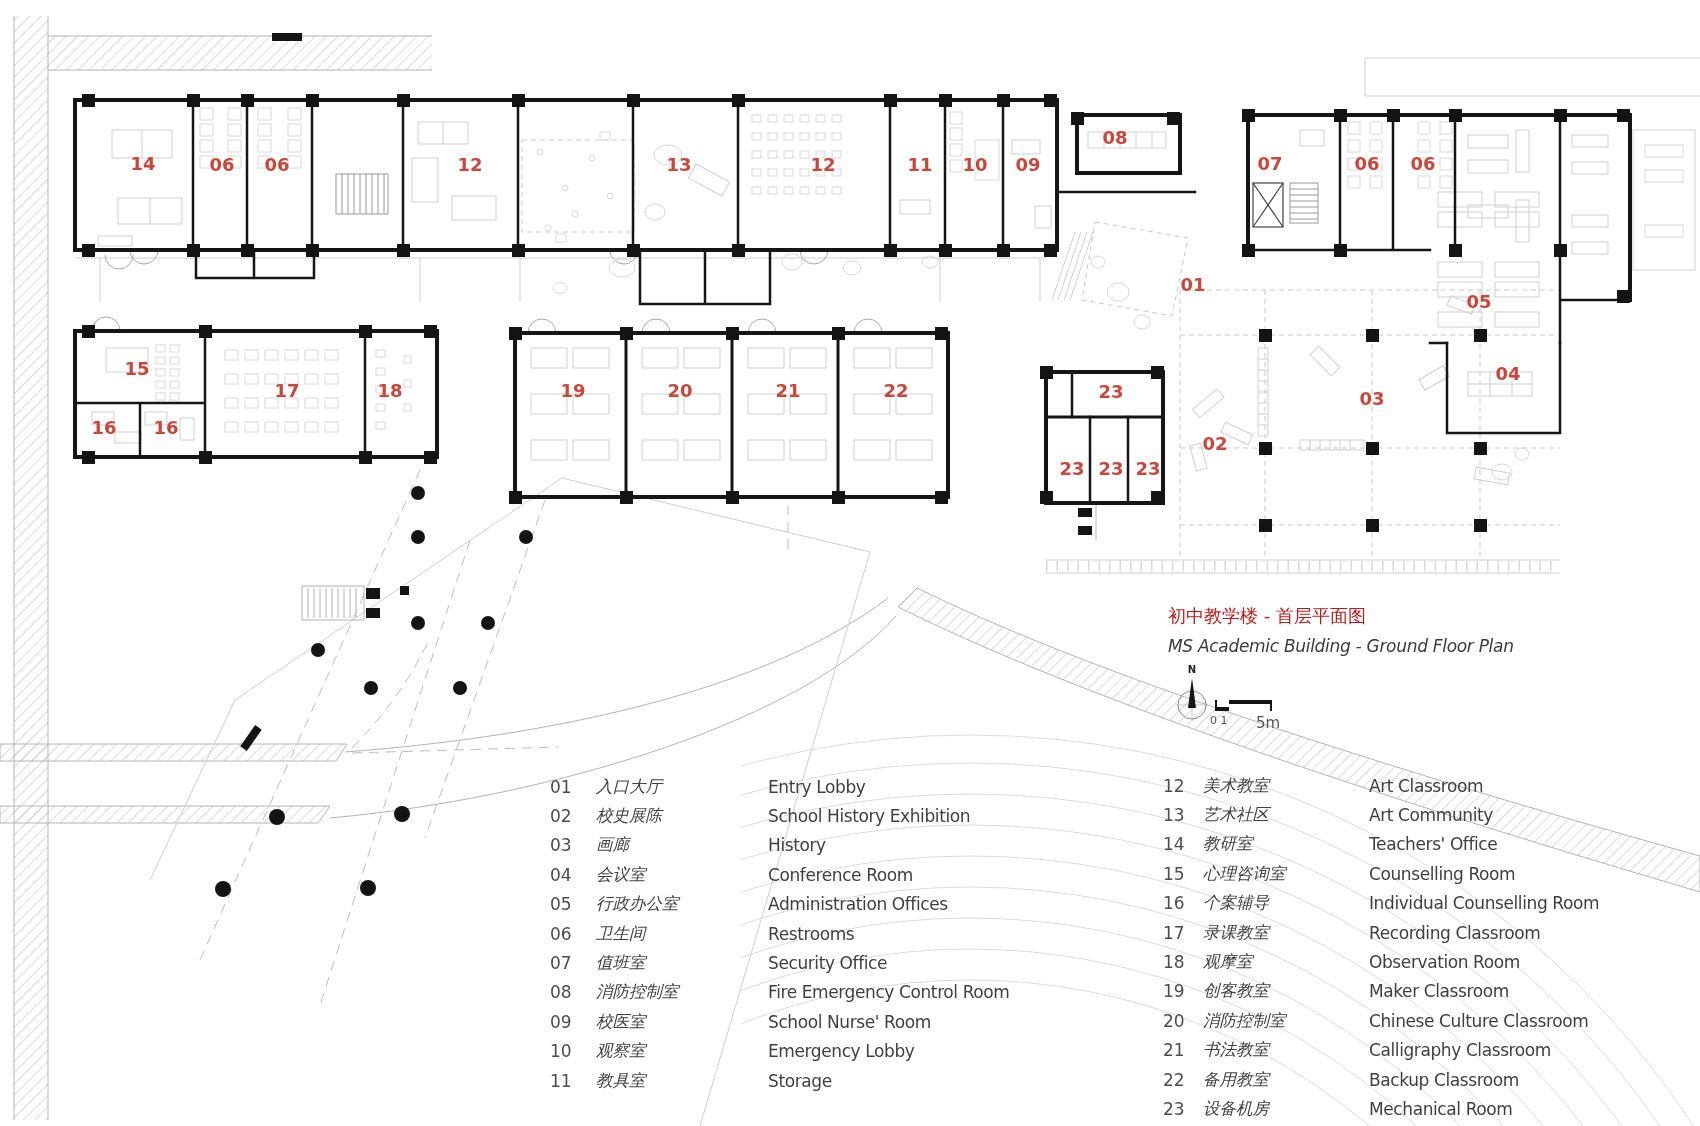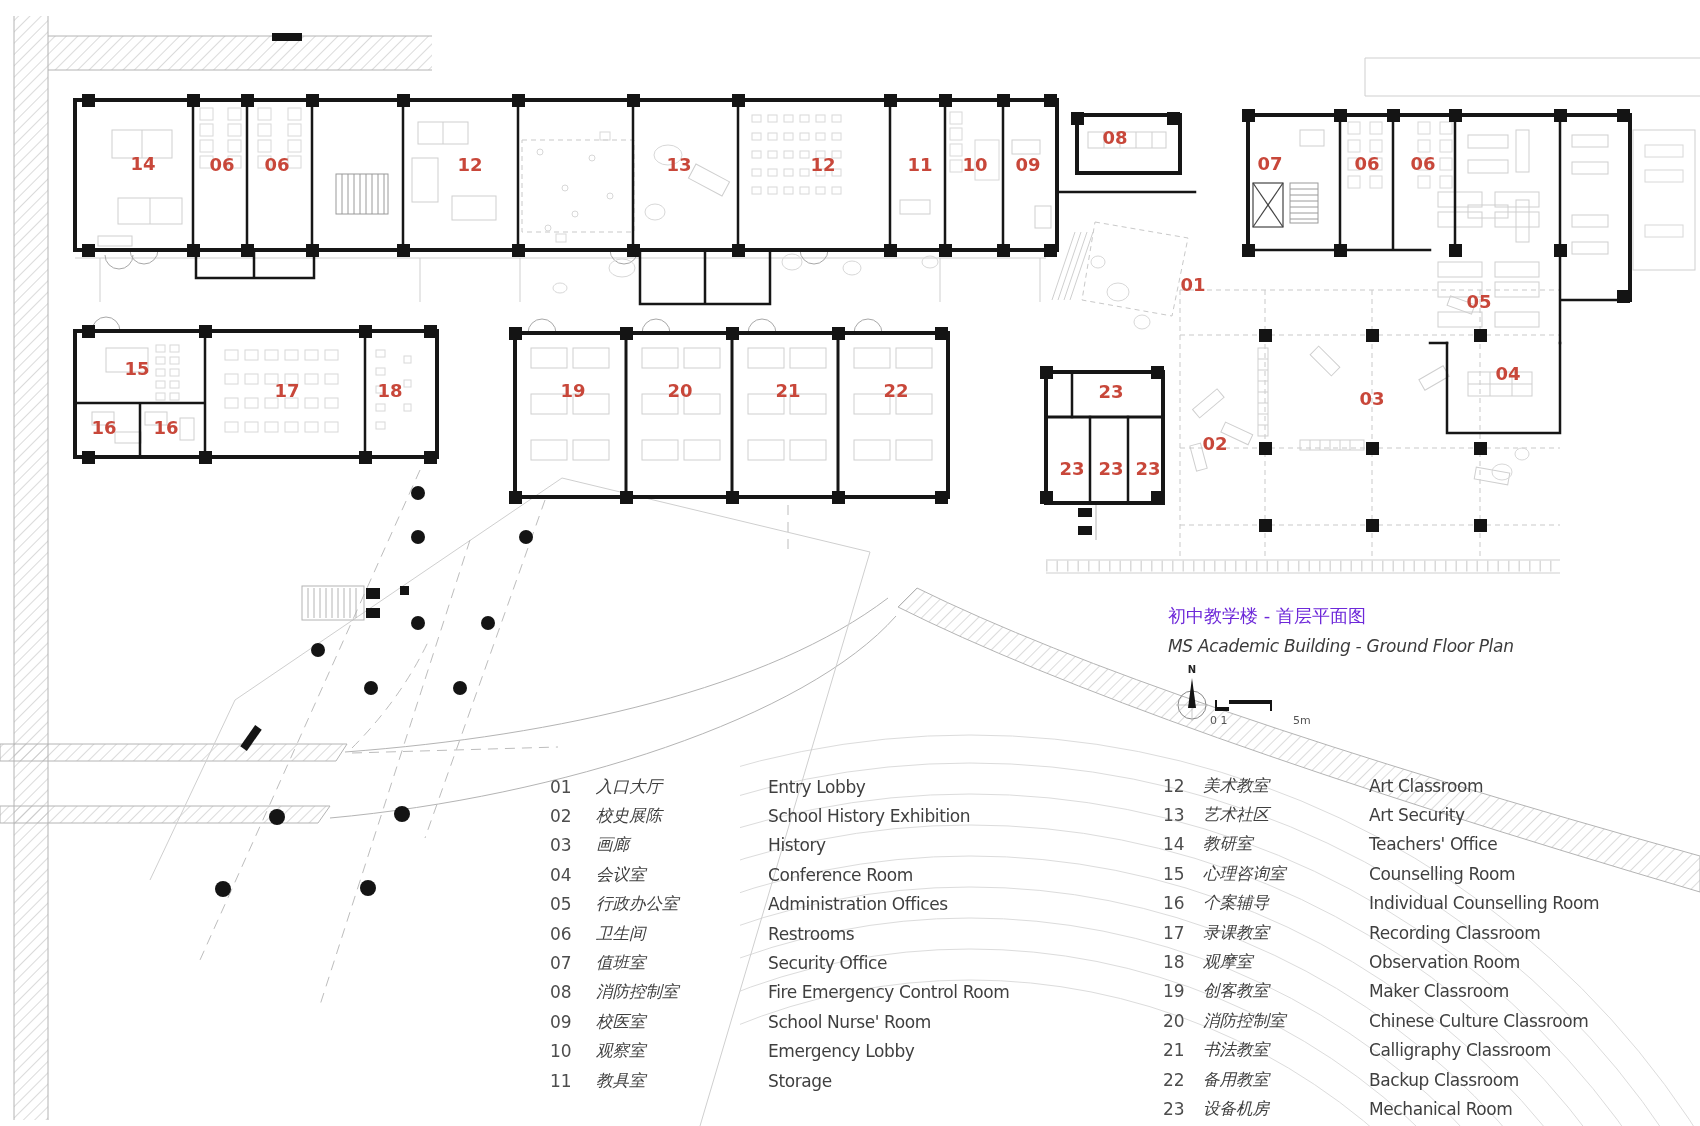--- a/index.html
+++ b/index.html
@@ -20,25 +20,25 @@
   .dash1{stroke:#bdbdbd;stroke-width:1;fill:none;stroke-dasharray:10,7}
   .dash2{stroke:#c9c9c9;stroke-width:1;fill:none;stroke-dasharray:5,4}
   .arc{stroke:#dcdcdc;stroke-width:1;fill:none}
   .blk{fill:#141414;stroke:none}
   .gry{stroke:#9a9a9a;stroke-width:1;fill:none}
   
   .room-num{
     position:absolute;transform:translate(-50%,-50%);
     font-size:18px;font-weight:bold;color:#c8473a;white-space:nowrap;
   }
-  .title-zh{position:absolute;left:1168px;top:604px;font-size:18px;color:#6d28d9;white-space:nowrap;}
+  .title-zh{position:absolute;left:1168px;top:604px;font-size:18px;color:#b91c1c;white-space:nowrap;}
   .title-en{position:absolute;left:1168px;top:636px;font-size:17px;letter-spacing:-0.3px;color:#3b3b3b;white-space:nowrap;font-style:italic;}
   .north-n{position:absolute;left:1192px;top:664px;transform:translate(-50%,0);font-size:10px;font-weight:bold;color:#222;}
   .scale-l{position:absolute;left:1210px;top:714px;font-size:11px;color:#555;}
-  .scale-r{position:absolute;left:1256px;top:714px;font-size:11px;color:#555;margin-left:37px;}
+  .scale-r{position:absolute;left:1256px;top:714px;font-size:15px;color:#555;}
   .legend{position:absolute;}
   #legend-left{left:550px;top:772px;}
   #legend-right{left:1163px;top:771px;}
   .legend-row{display:grid;height:29.4px;align-items:center;white-space:nowrap;color:#3f3f3f;}
   #legend-left .legend-row{grid-template-columns:46px 172px auto;}
   #legend-right .legend-row{grid-template-columns:40px 166px auto;}
   .lnum{font-size:17px;color:#4d4d4d;}
   .lzh{font-size:16.5px;font-style:italic;}
   .len{font-size:17px;letter-spacing:-0.4px;}
 </style>
@@ -674,21 +674,21 @@
     </div>
 <div id="legend-right" class="legend">
       <div class="legend-row">
         <span class="lnum">12</span>
         <span class="lzh">美术教室</span>
         <span class="len">Art Classroom</span>
       </div>
       <div class="legend-row">
         <span class="lnum">13</span>
         <span class="lzh">艺术社区</span>
-        <span class="len">Art Security</span>
+        <span class="len">Art Community</span>
       </div>
       <div class="legend-row">
         <span class="lnum">14</span>
         <span class="lzh">教研室</span>
         <span class="len">Teachers' Office</span>
       </div>
       <div class="legend-row">
         <span class="lnum">15</span>
         <span class="lzh">心理咨询室</span>
         <span class="len">Counselling Room</span>

